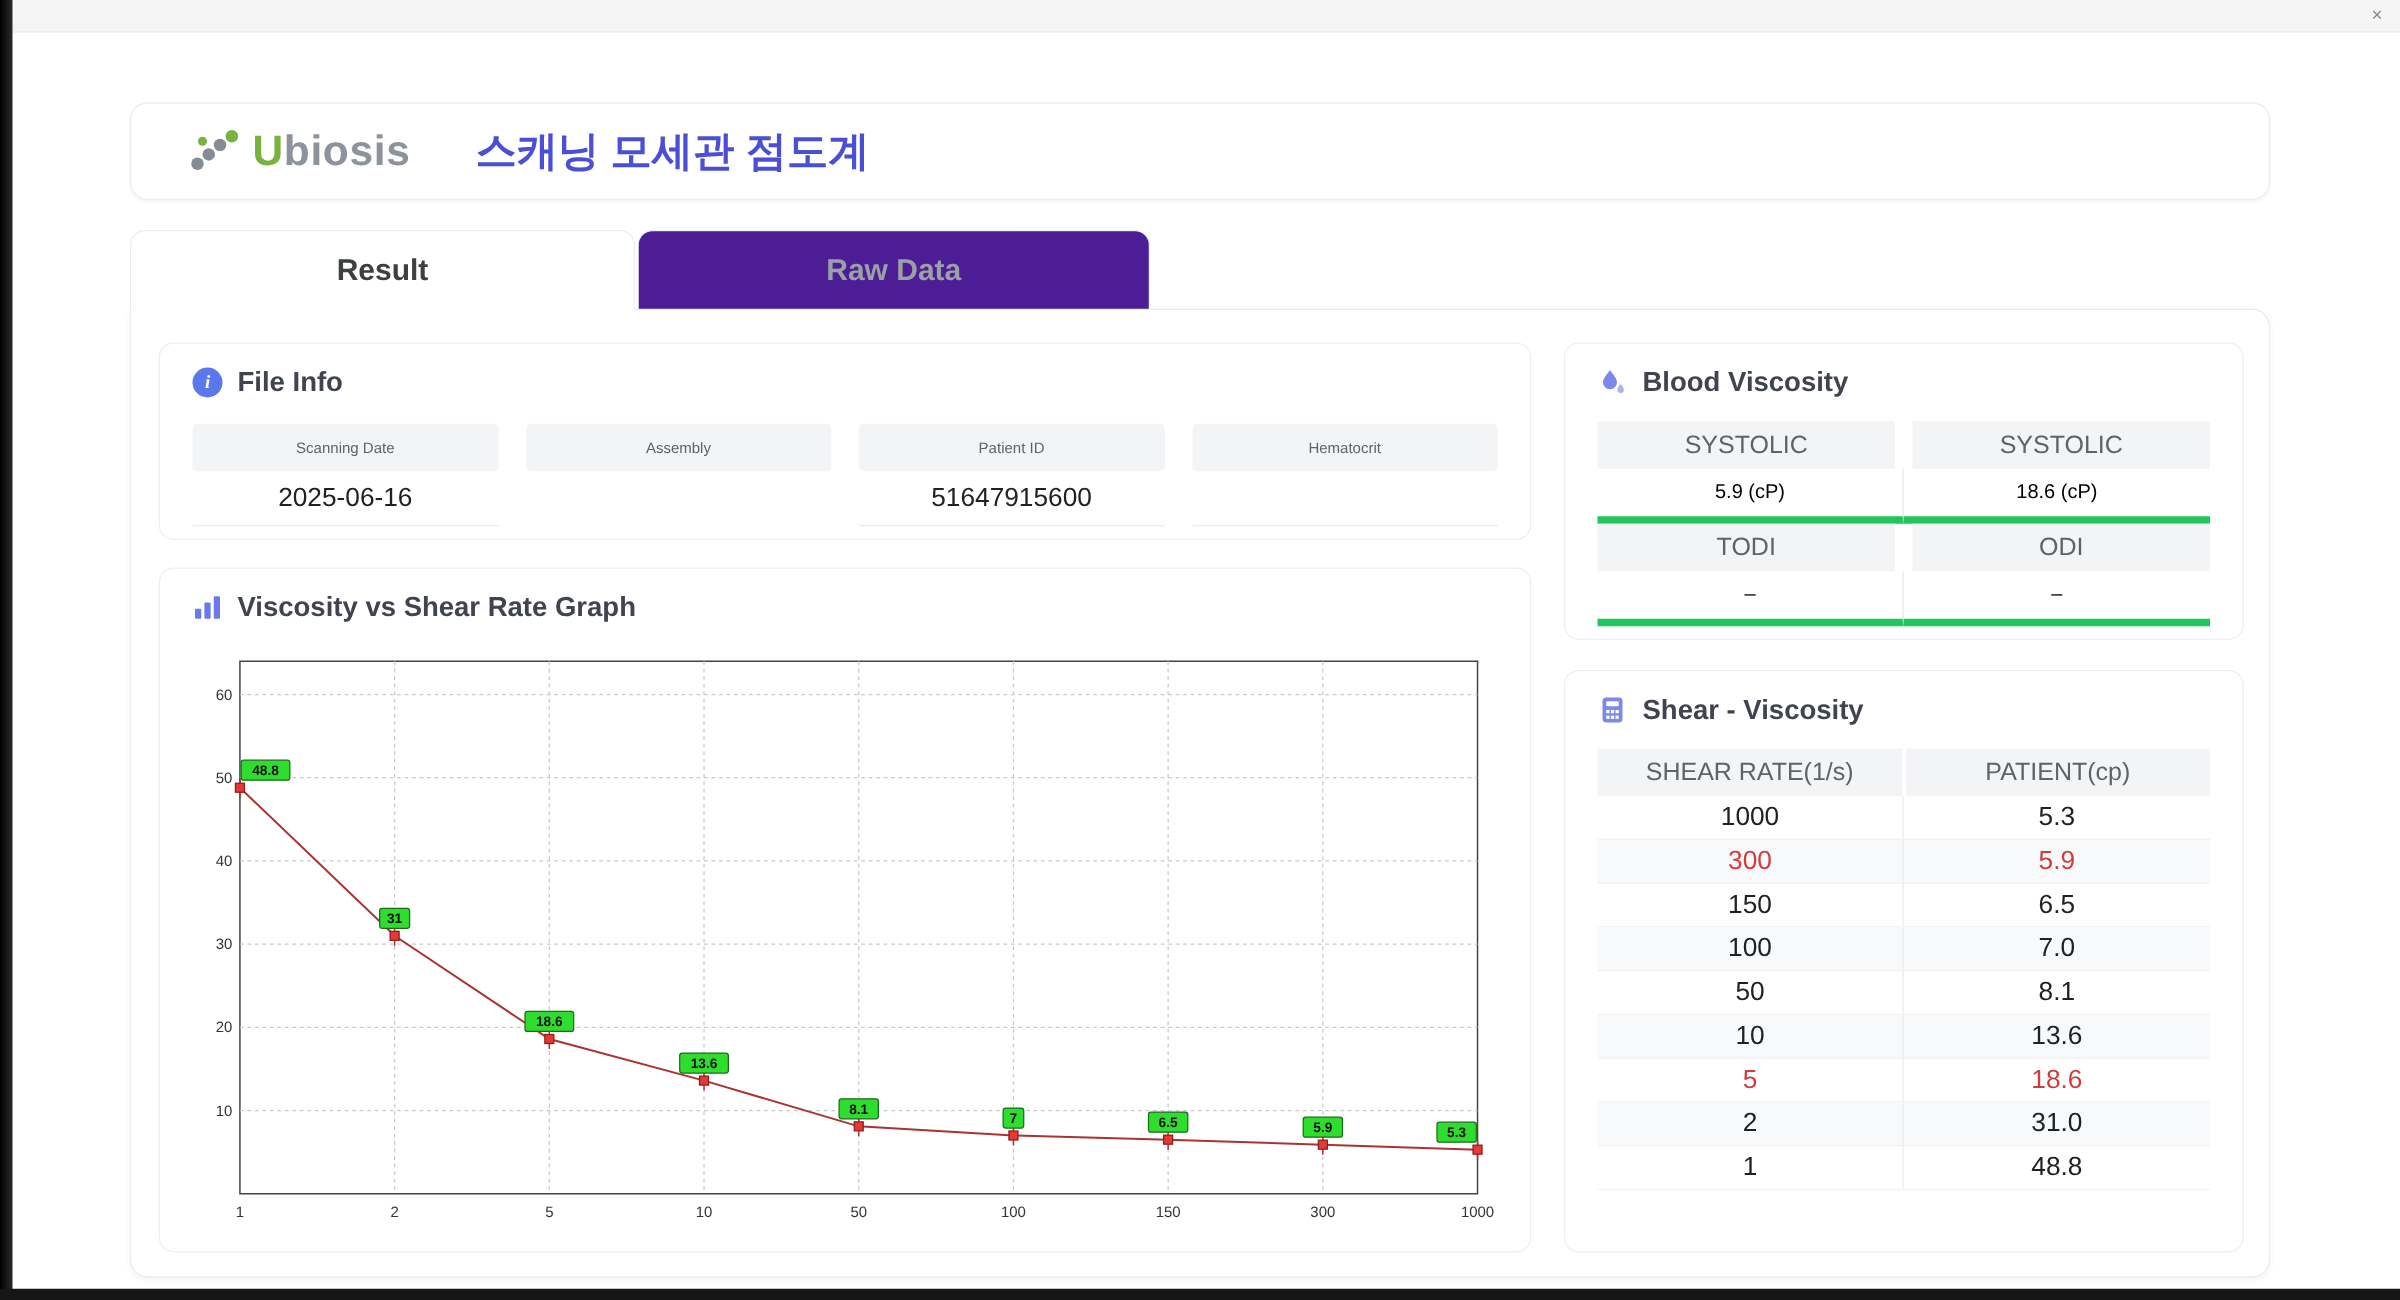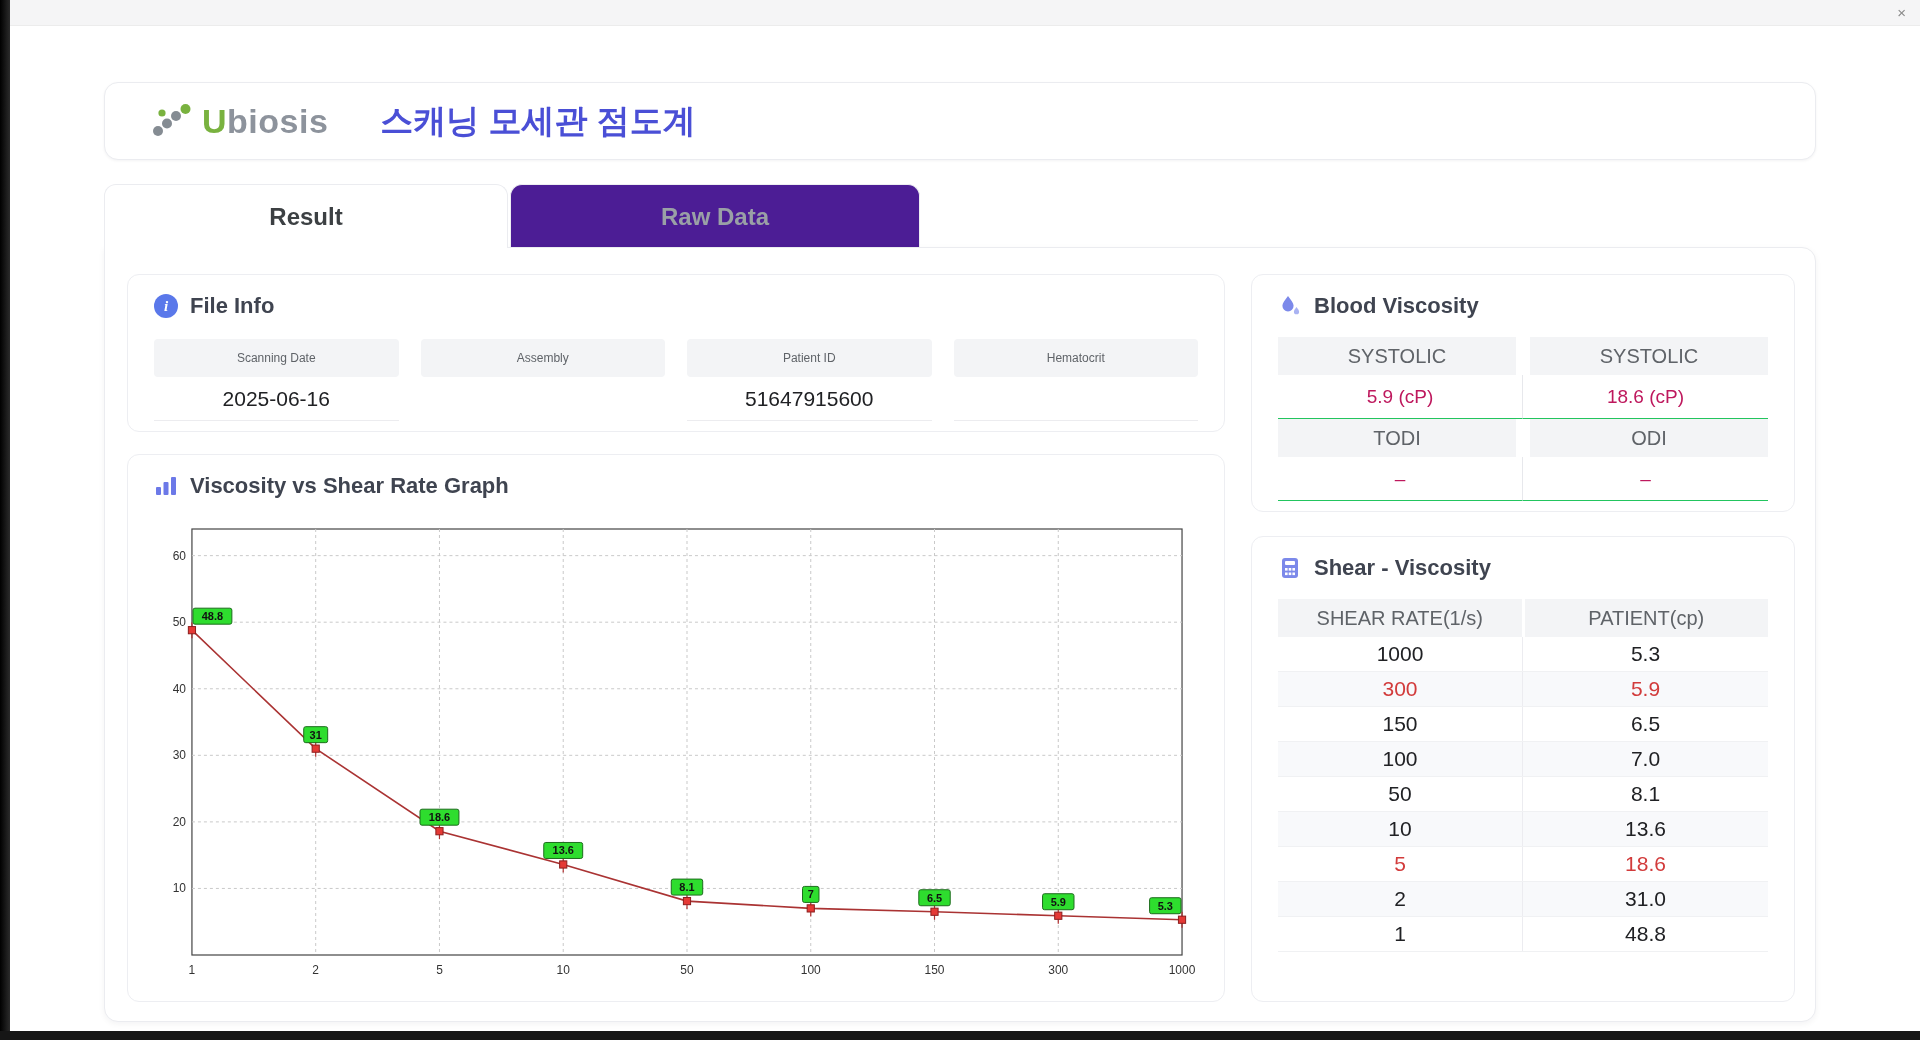--- a/index.html
+++ b/index.html
@@ -48,22 +48,22 @@
     font-size:12px;color:#5f6368;border-radius:4px}
   .fi-value{height:44px;display:flex;align-items:center;justify-content:center;font-size:21px;color:#202124;
     border-bottom:1px solid #ececef}
 
   
   .bv-grid{position:absolute;left:26px;right:26px;top:62px}
   .bv-row{display:grid;grid-template-columns:1fr 1fr;column-gap:14px}
   .bv-head{height:38px;background:#f3f4f6;display:flex;align-items:center;justify-content:center;
     font-size:20px;color:#5f6368}
   .bv-valrow{display:grid;grid-template-columns:1fr 1fr}
-  .bv-val{height:44px;display:flex;align-items:center;justify-content:center;font-size:19px;color:#be185d;
-    border-bottom:1px solid #22c55e}
+  .bv-val{height:44px;display:flex;align-items:center;justify-content:center;font-size:16px;color:#000000;
+    border-bottom:6px solid #22c55e}
   .bv-val.first{border-right:1px solid #e7e8ec}
 
   
   .sv-table{position:absolute;left:26px;right:26px;top:62px}
   .sv-headrow{display:grid;grid-template-columns:1fr 1fr;column-gap:3px}
   .sv-headcell{height:38px;background:#f3f4f6;display:flex;align-items:center;justify-content:center;
     font-size:20px;color:#5f6368}
   .sv-rows .sv-row{display:grid;grid-template-columns:1fr 1fr;height:35px;border-bottom:1px solid #f0f1f3}
   .sv-rows .sv-row:nth-child(even){background:#f8f9fb}
   .sv-cell{display:flex;align-items:center;justify-content:center;font-size:21px;color:#202124}

